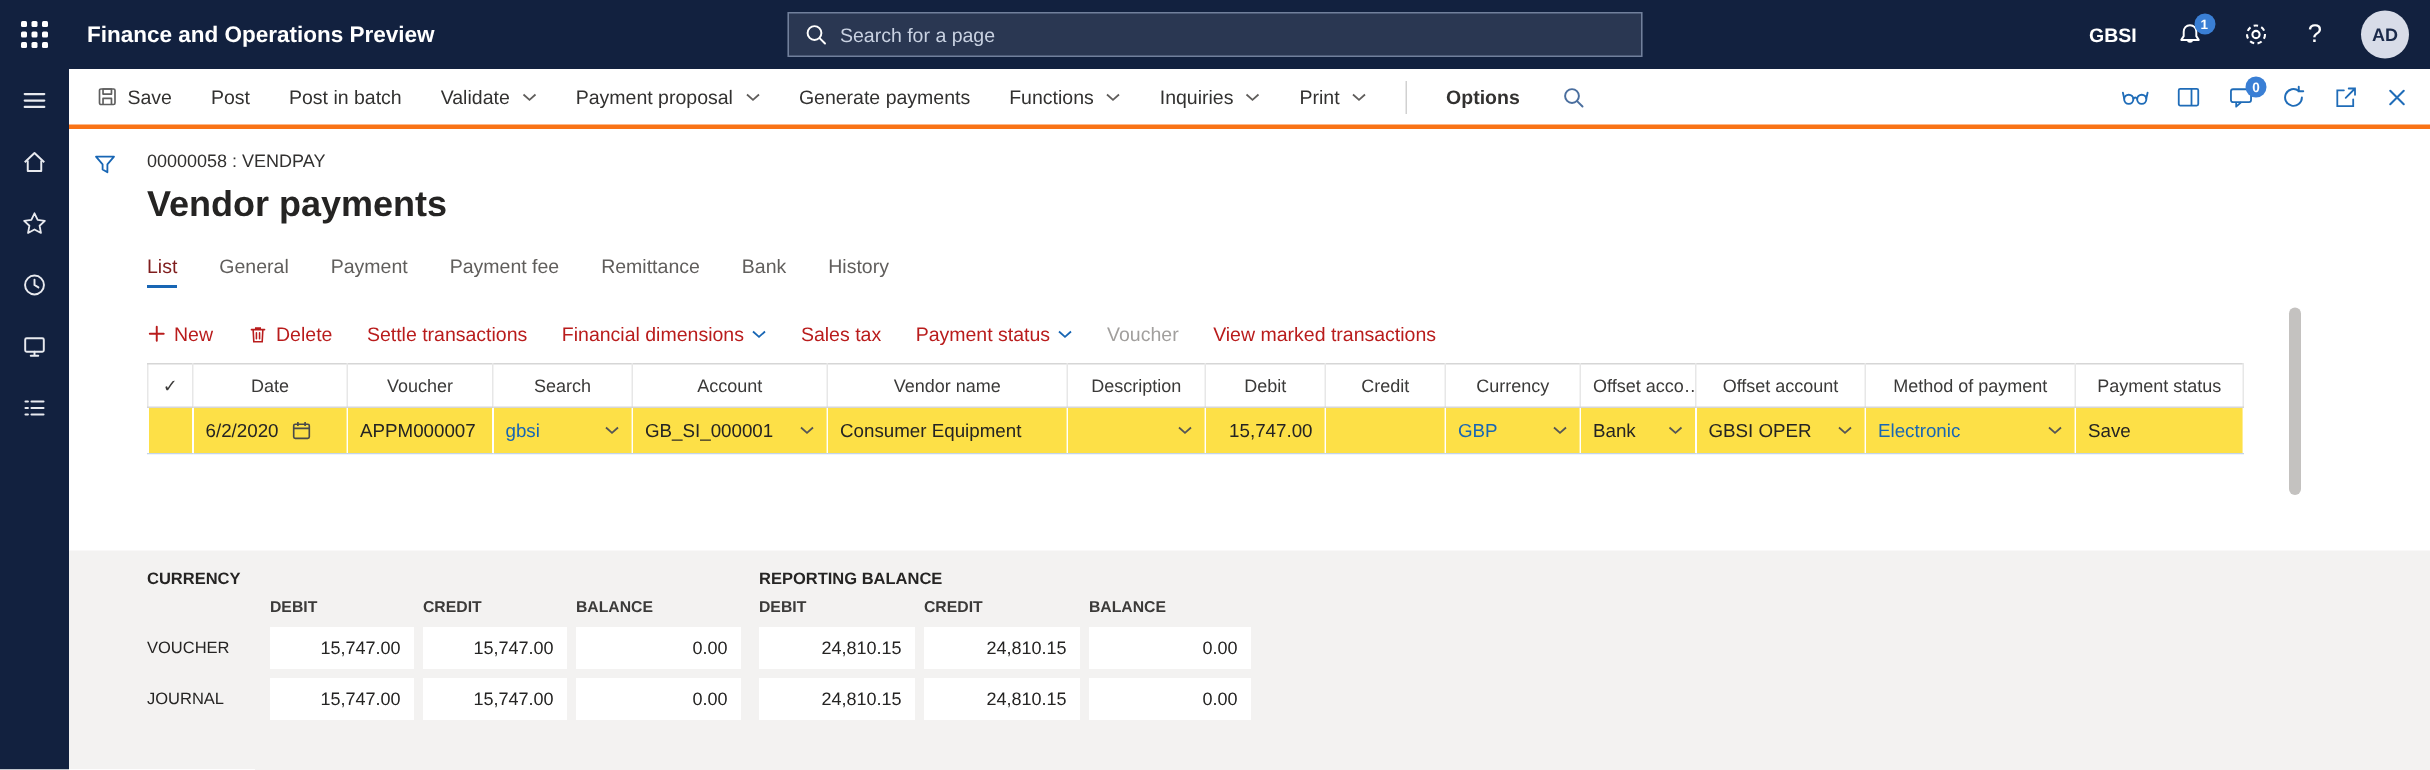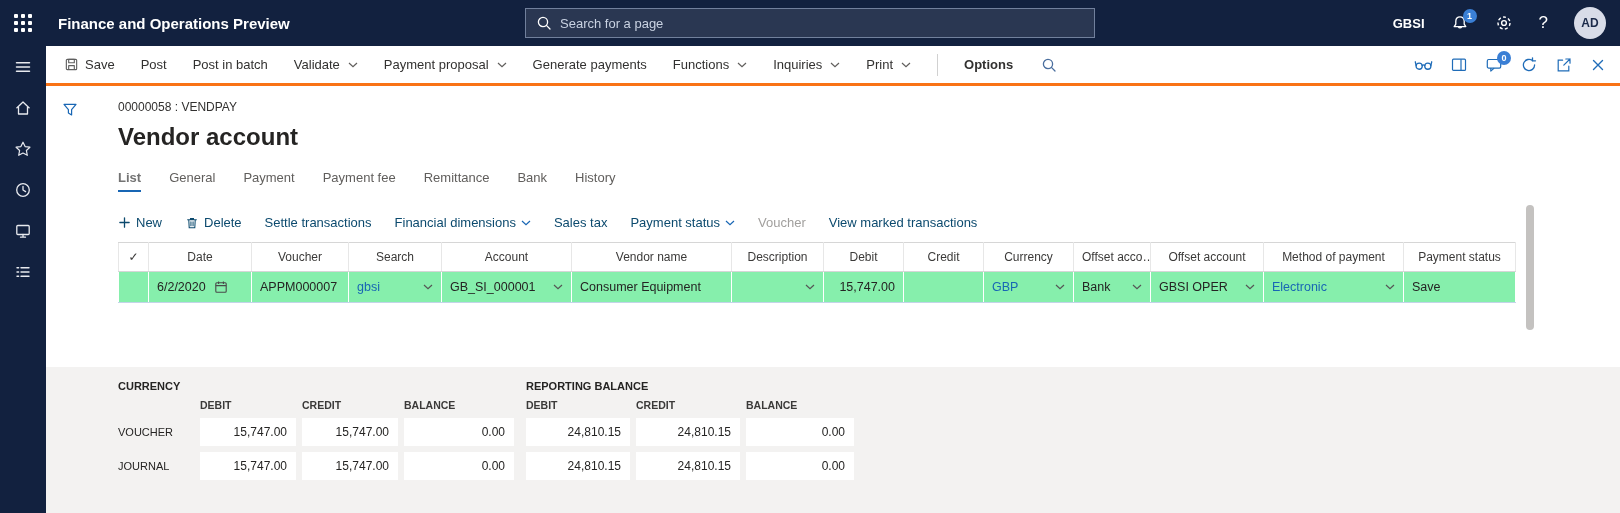--- a/index.html
+++ b/index.html
@@ -38,39 +38,39 @@
   .ap-left{display:flex;align-items:center;gap:26px;flex:1;white-space:nowrap}
   .ap-item{display:flex;align-items:center;gap:6px;font-size:13px;color:#323130;cursor:pointer}
   .ap-item .chev{color:#605e5c;margin-left:2px}
   .ap-divider{width:1px;height:22px;background:#d1d1d1}
   .ap-options{font-weight:700}
   .ap-search{color:#4a6e9e;margin-left:2px}
   .ap-right{display:flex;align-items:center;gap:17px;color:#1f6cb8}
   .ap-right .icon-btn{color:#1f6cb8}
 
   
-  .content{flex:1;position:relative;background:#fff;padding:14px 0 0 72px;display:flex;flex-direction:column;overflow:hidden}
+  .content{flex:1;position:relative;background:#fff;padding:14px 0 0 52px;display:flex;flex-direction:column;overflow:hidden}
   .funnel{position:absolute;left:16px;top:16px;color:#1866b4;cursor:pointer}
   .record-id{font-size:12px;color:#323130;margin-bottom:9px}
   .page-title{font-size:24px;font-weight:700;color:#252423;margin-bottom:19px}
 
   .tabs{display:flex;gap:28px;margin-bottom:23px}
   .tab{font-size:13px;color:#605e5c;padding-bottom:5px;border-bottom:2px solid transparent;cursor:pointer}
-  .tab.active{color:#737373;font-weight:700;border-bottom-color:#1866b4}
+  .tab.active{color:#7f1d1d;font-weight:400;border-bottom-color:#1866b4}
 
   .grid-actions{display:flex;align-items:center;gap:23px;margin-bottom:12px;white-space:nowrap}
-  .ga-item{display:flex;align-items:center;gap:5px;font-size:13px;color:#0c4a6e;cursor:pointer}
+  .ga-item{display:flex;align-items:center;gap:5px;font-size:13px;color:#b91c1c;cursor:pointer}
   .ga-item .chev{color:#1866b4}
   .ga-item.disabled{color:#a19f9d;cursor:default}
 
   table.grid{border-collapse:collapse;table-layout:fixed;width:1397px}
   .grid th{height:29px;border-top:1px solid #d6d6d6;border-bottom:1px solid #d6d6d6;border-right:1px solid #e7e7e7;
     font-weight:400;font-size:12px;color:#3b3a39;text-align:center;padding:0 8px;white-space:nowrap;overflow:hidden}
   .grid th:first-child{border-left:1px solid #e7e7e7;text-align:center;padding:0}
-  .grid td{height:31px;background:#86efac;border-right:1px solid rgba(255,255,255,.85);border-bottom:1px solid #c3d4e8;
+  .grid td{height:31px;background:#fde047;border-right:1px solid rgba(255,255,255,.85);border-bottom:1px solid #c3d4e8;
     font-size:12.5px;color:#252423;padding:0 8px;white-space:nowrap;overflow:hidden}
   .grid td:first-child{border-left:1px solid rgba(255,255,255,.85)}
   .cellflex{display:flex;align-items:center;gap:8px;height:100%}
   .cellflex .chev{margin-left:auto;color:#555}
   .cal-icon{color:#4a4a4a;display:flex}
   td.num .cellflex{justify-content:flex-end}
   .blue-val{color:#1866b4}
 
   .grid-spacer{height:64px;background:#fff}
 
@@ -289,21 +289,21 @@
       </div>
 
       <div class="content">
         <span class="funnel">
           <svg width="16" height="15" viewBox="0 0 16 15" fill="none" stroke="currentColor" stroke-width="1.2" stroke-linejoin="round">
             <path d="M2 2.4h12L9.6 7.6v5.3L6.4 11V7.6z"></path>
           </svg>
         </span>
 
         <div class="record-id">00000058 : VENDPAY</div>
-        <h1 class="page-title">Vendor account</h1>
+        <h1 class="page-title">Vendor payments</h1>
 
         <div class="tabs">
           <span class="tab active">List</span>
           <span class="tab">General</span>
           <span class="tab">Payment</span>
           <span class="tab">Payment fee</span>
           <span class="tab">Remittance</span>
           <span class="tab">Bank</span>
           <span class="tab">History</span>
         </div>

